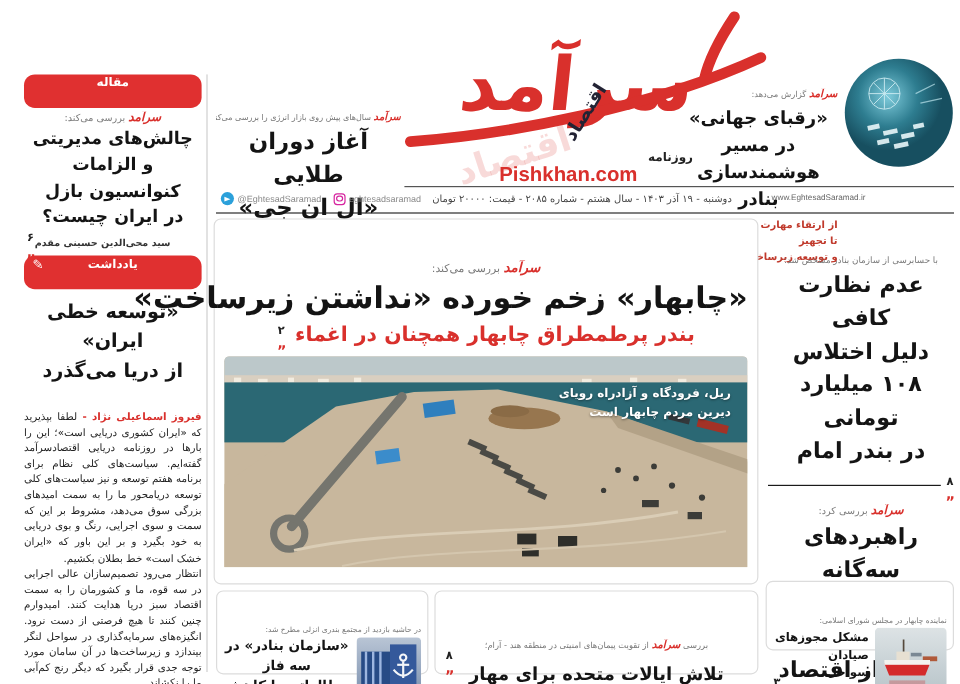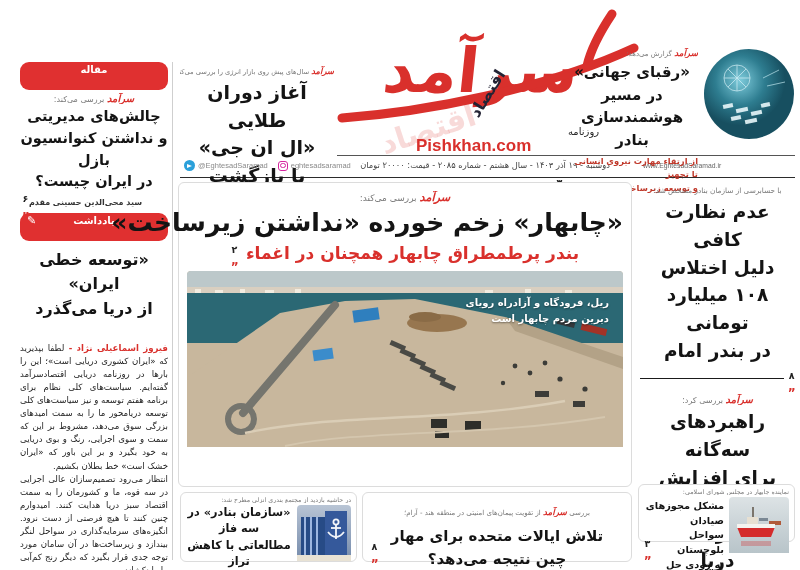--- a/index.html
+++ b/index.html
@@ -8,21 +8,21 @@
   .page {
     position:relative; width:800px; height:570px; background:#ffffff;
     margin:0 auto; overflow:hidden; direction:rtl;
   }
   .abs { position:absolute; }
   .pill {
     background:#e03030; color:#fff; border-radius:9px; text-align:center;
     font-size:10px; font-weight:bold; padding:2px 4px 15px; position:relative;
   }
   .pill .pencil { position:absolute; left:7px; top:1px; font-size:11px; }
-  .kicker { font-size:8px; color:#777; text-align:center; white-space:nowrap; overflow:hidden; }
+  .kicker { font-size:8px; color:#777; text-align:center; white-space:nowrap; overflow:hidden;margin-top:26px; }
   .brand-script { color:#d9302c; font-weight:bold; font-style:italic; font-size:1.25em; letter-spacing:-0.5px; }
   .hl { font-weight:bold; color:#141414; white-space:pre-line; }
   .red { color:#d9302c; }
   .pagemark { display:inline-flex; flex-direction:column; align-items:center; line-height:1; }
   .pagemark .num { font-size:9.5px; font-weight:bold; color:#222; }
   .pagemark .q { color:#d9302c; font-size:12px; font-weight:bold; height:7px; letter-spacing:-1px; }
   .divrow { display:flex; align-items:center; gap:4px; }
   .divrow .line { flex:1; border-top:1.6px solid #1a1a1a; }
   .vline { border-right:1px solid #cfcfcf; }
   .hrule { border-top:1px solid #555; }
@@ -44,21 +44,21 @@
 <div class="page">
 
   <div class="abs" style="left:328px; top:4px; width:334px; height:150px;">
     <svg width="334" height="150" viewBox="0 0 334 150">
       <text x="150" y="120" font-size="30" font-weight="bold" fill="rgba(217,48,44,0.18)" transform="rotate(-18 150 120)">اقتصاد</text>
       <path d="M284,10 C272,28 263,44 259,62" stroke="#d9302c" stroke-width="9" fill="none" stroke-linecap="round"></path>
       <text x="160" y="88" font-size="62" font-weight="bold" fill="#d9302c" text-anchor="middle" transform="skewX(-6)">سرآمد</text>
       <path d="M14,114 C95,108 215,86 306,44" stroke="#d9302c" stroke-width="9" fill="none" stroke-linecap="round"></path>
       <text x="178" y="70" font-size="16" font-weight="bold" fill="#232334" transform="rotate(-58 178 70)">اقتصاد</text>
     </svg>
-    <div class="abs" style="left:212px; top:122px; font-size:10px; font-weight:normal; color:#222;margin-left:28px;">روزنامه</div>
+    <div class="abs" style="left:212px; top:122px; font-size:10px; font-weight:bold; color:#222;">روزنامه</div>
     <div class="abs" style="left:88px; top:132px; font-size:17px; font-weight:bold; color:#d9302c; direction:ltr; font-family:'Liberation Sans', sans-serif;">Pishkhan.com</div>
   </div>
 
   <div class="abs hrule" style="left:337px; top:155px; width:458px;"></div>
 
   <div class="abs" style="left:335px; top:160px; width:300px; font-size:8.3px; color:#444; text-align:center;">دوشنبه - ۱۹ آذر ۱۴۰۳ - سال هشتم - شماره ۲۰۸۵ - قیمت: ۲۰۰۰۰ تومان</div>
   <div class="abs" style="left:643px; top:162px; width:90px; font-size:6.8px; color:#666; direction:ltr; text-align:left; font-family:'Liberation Sans', sans-serif;">www.EghtesadSaramad.ir</div>
 
   <div class="abs hrule2" style="left:180px; top:177px; width:615px;"></div>
 
@@ -66,21 +66,21 @@
 
   <div class="abs" style="left:20px; top:62px; width:148px; height:500px;">
     <div class="pill">
       <span>مقاله</span>
     </div>
     <div class="kicker" style="margin-top:3px;">
       <span class="brand-script">سرآمد</span>
       <span>بررسی می‌کند:</span>
     </div>
     <div class="hl" style="font-size:14.5px; line-height:1.5; text-align:center; margin-top:2px;">چالش‌های مدیریتی
-و نداشتن کنوانسیون بازل
+و الزامات کنوانسیون بازل
 در ایران چیست؟</div>
     <div style="display:flex; align-items:center; justify-content:space-between; margin-top:1px; padding:0 2px;">
       <span style="font-size:8px; font-weight:bold; color:#333; margin-right:auto;">سید محی‌الدین حسینی مقدم</span>
       <span class="pagemark">
         <span class="num">۶</span>
         <span class="q">„</span>
       </span>
     </div>
     <div class="pill" style="margin-top:2px;">
       <span class="pencil">✎</span>

